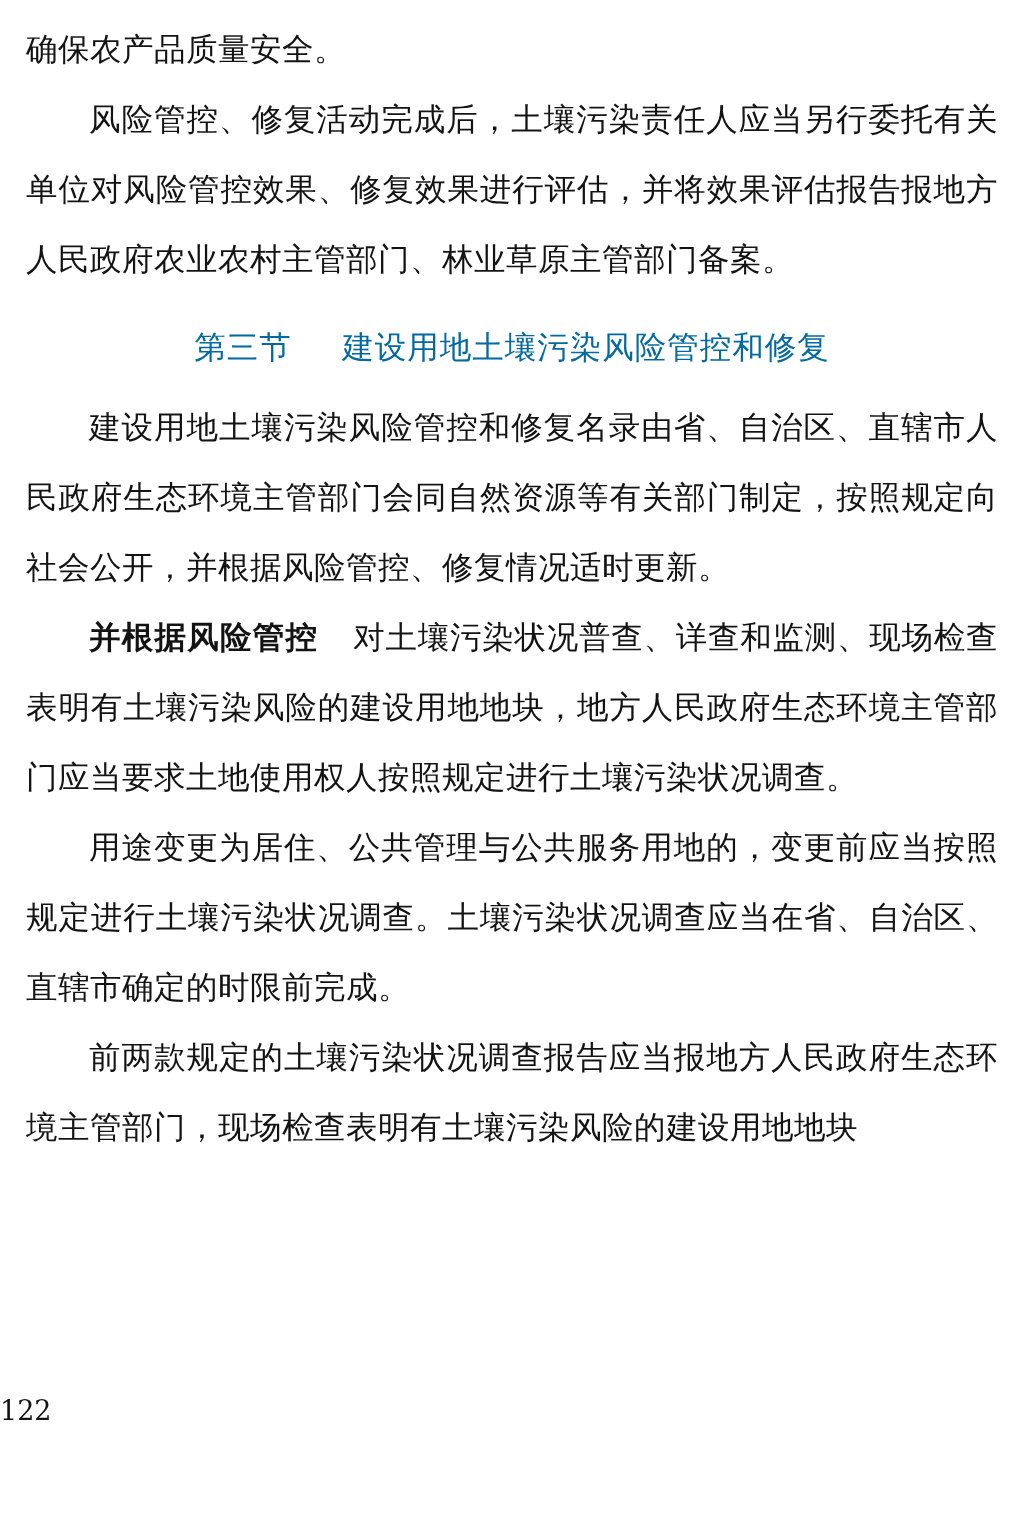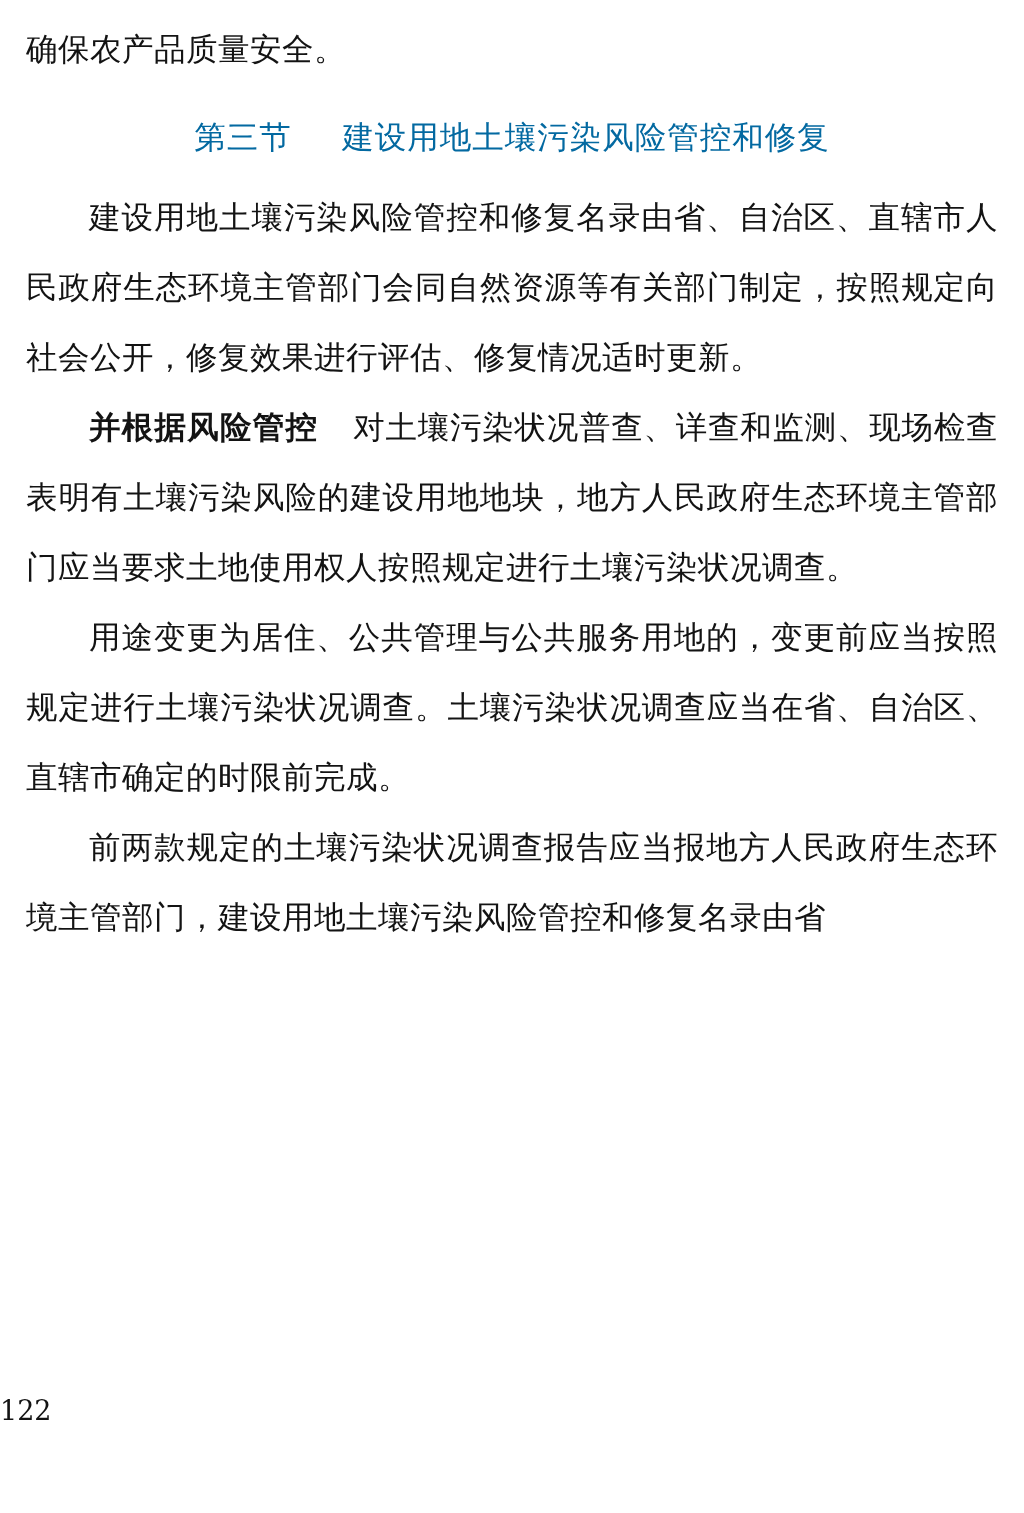--- a/index.html
+++ b/index.html
@@ -68,32 +68,33 @@
 </style>
 </head>
 <body>
 
 <div class="page">
 
   <div class="body-text">
 
     <p class="para no-indent">确保农产品质量安全。</p>
 
+    <p class="para">风险管控、修复活动完成后，土壤污染责任人应当另行委托有关单位对风险管控效果、修复效果进行评估，并将效果评估报告报地方人民政府农业农村主管部门、林业草原主管部门备案。</p>
 
 
     <div class="section-heading">
       <span class="sec-num">第三节</span><span>建设用地土壤污染风险管控和修复</span>
     </div>
 
 
-    <p class="para">建设用地土壤污染风险管控和修复名录由省、自治区、直辖市人民政府生态环境主管部门会同自然资源等有关部门制定，按照规定向社会公开，修复效果进行评估、修复情况适时更新。</p>
+    <p class="para">建设用地土壤污染风险管控和修复名录由省、自治区、直辖市人民政府生态环境主管部门会同自然资源等有关部门制定，按照规定向社会公开，并根据风险管控、修复情况适时更新。</p>
 
     <p class="para"><span class="article-label">并根据风险管控</span><span class="article-gap"></span><span>对土壤污染状况普查、详查和监测、现场检查表明有土壤污染风险的建设用地地块，地方人民政府生态环境主管部门应当要求土地使用权人按照规定进行土壤污染状况调查。</span></p>
 
     <p class="para">用途变更为居住、公共管理与公共服务用地的，变更前应当按照规定进行土壤污染状况调查。土壤污染状况调查应当在省、自治区、直辖市确定的时限前完成。</p>
 
-    <p class="para">前两款规定的土壤污染状况调查报告应当报地方人民政府生态环境主管部门，建设用地土壤污染风险管控和修复名录由省</p>
+    <p class="para">前两款规定的土壤污染状况调查报告应当报地方人民政府生态环境主管部门，现场检查表明有土壤污染风险的建设用地地块</p>
 
   </div>
 
   <div class="page-number">122</div>
 
 </div>
 
 </body></html>

